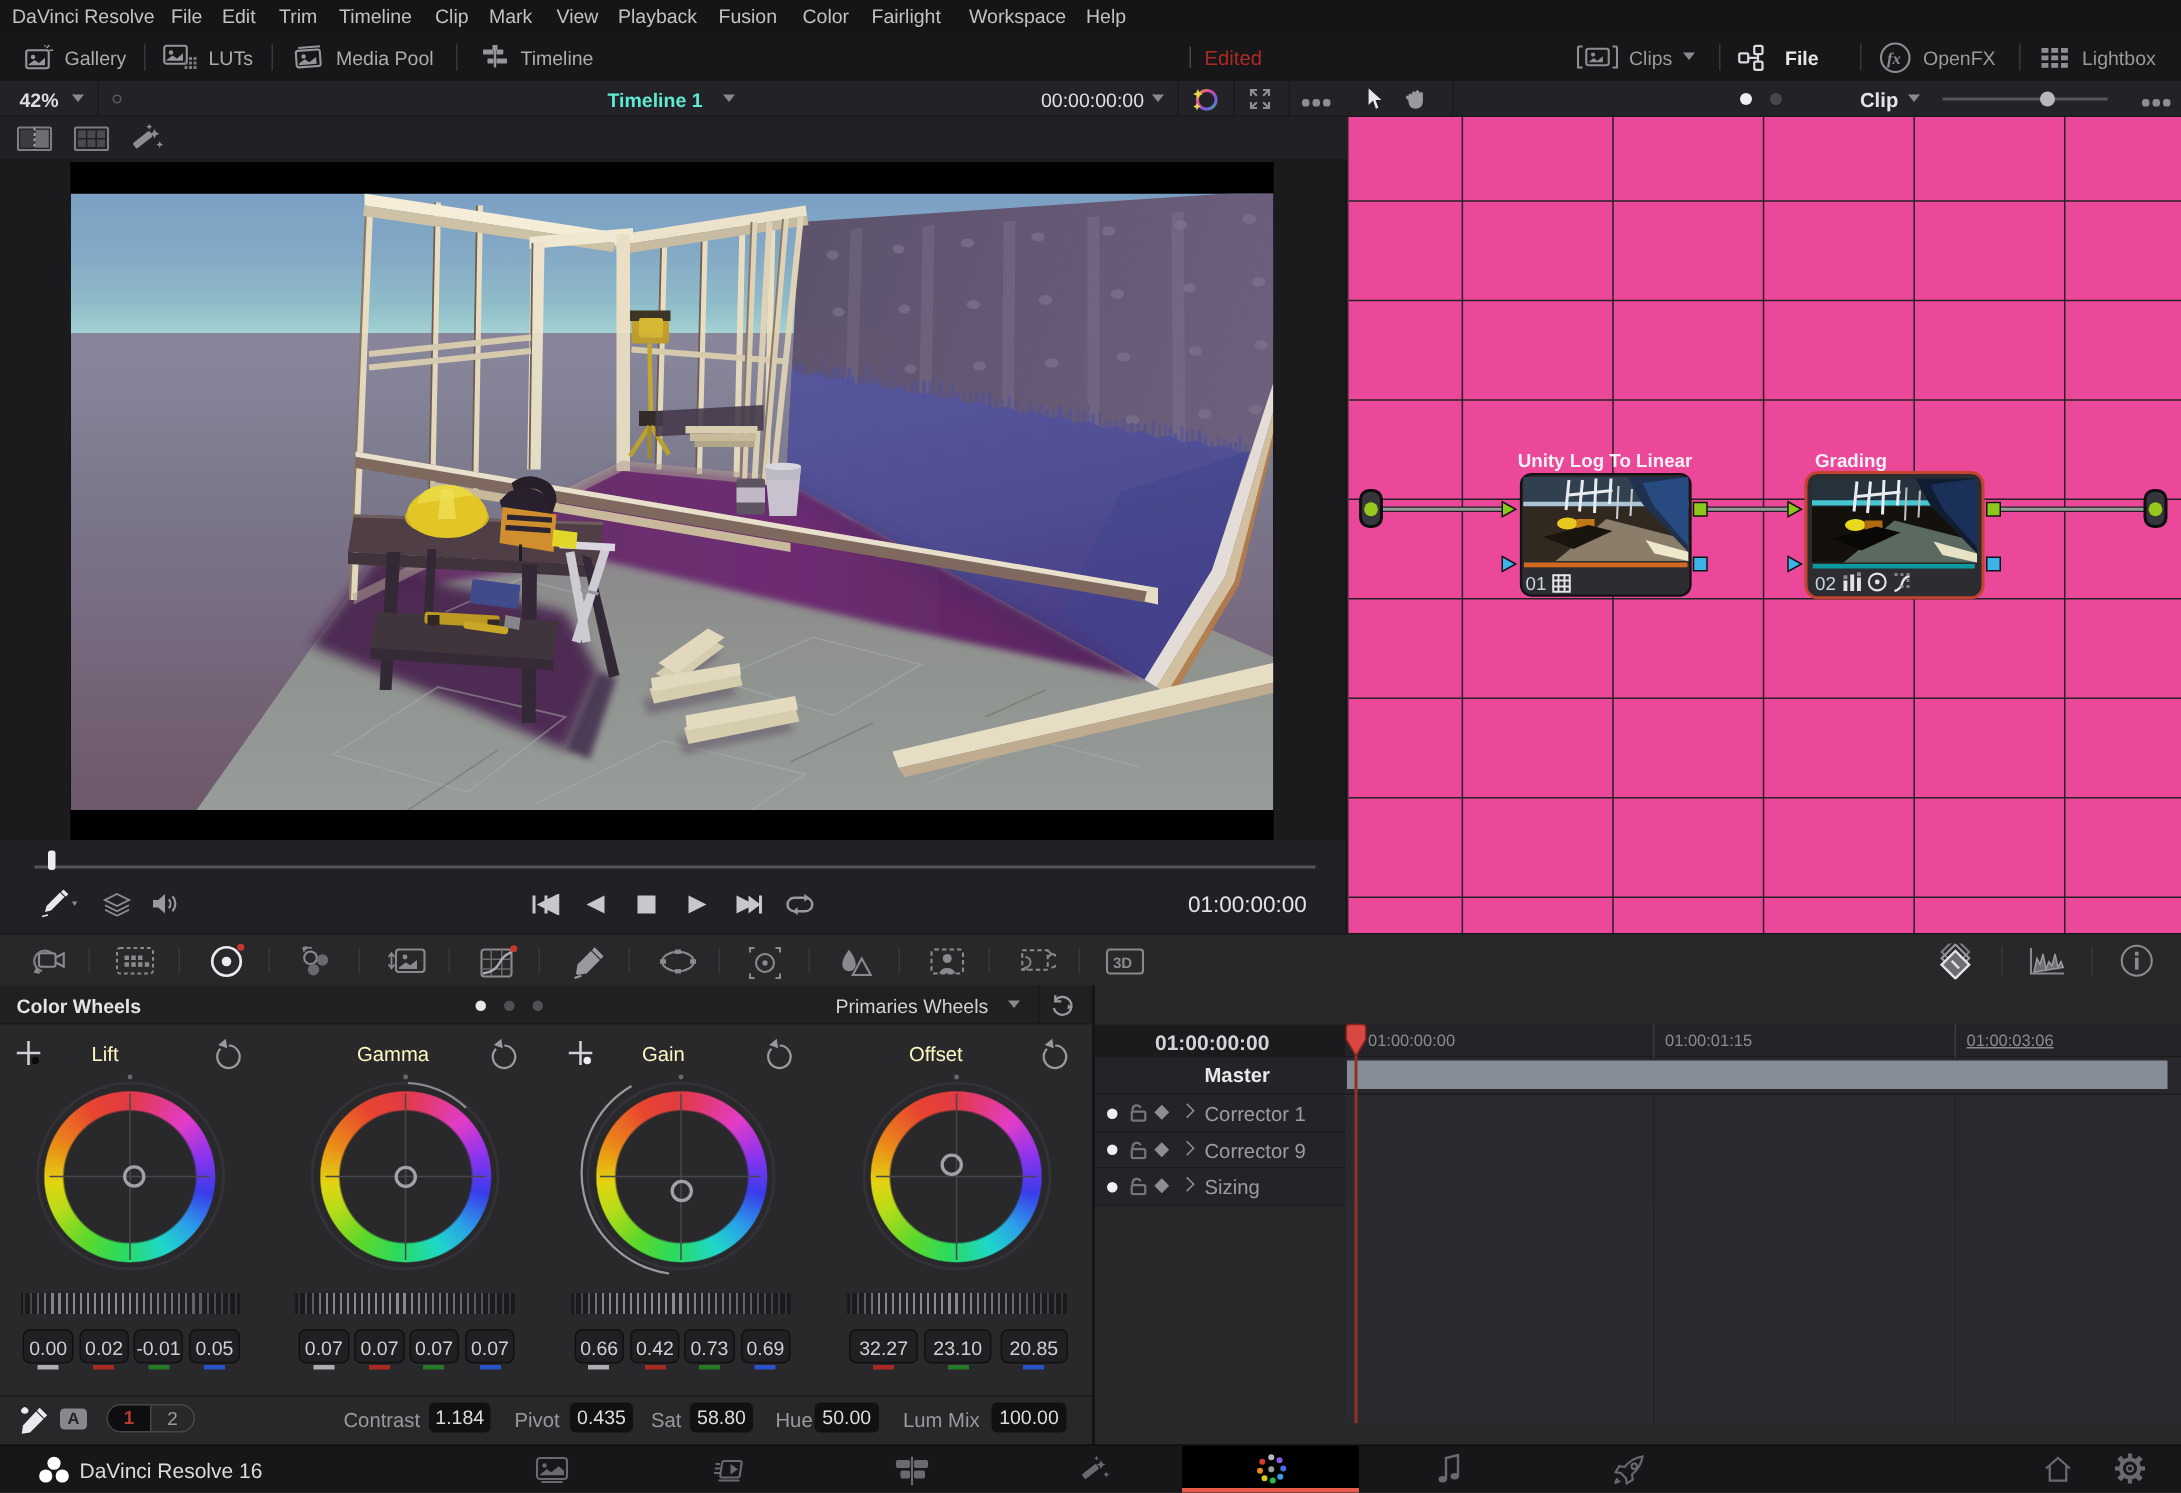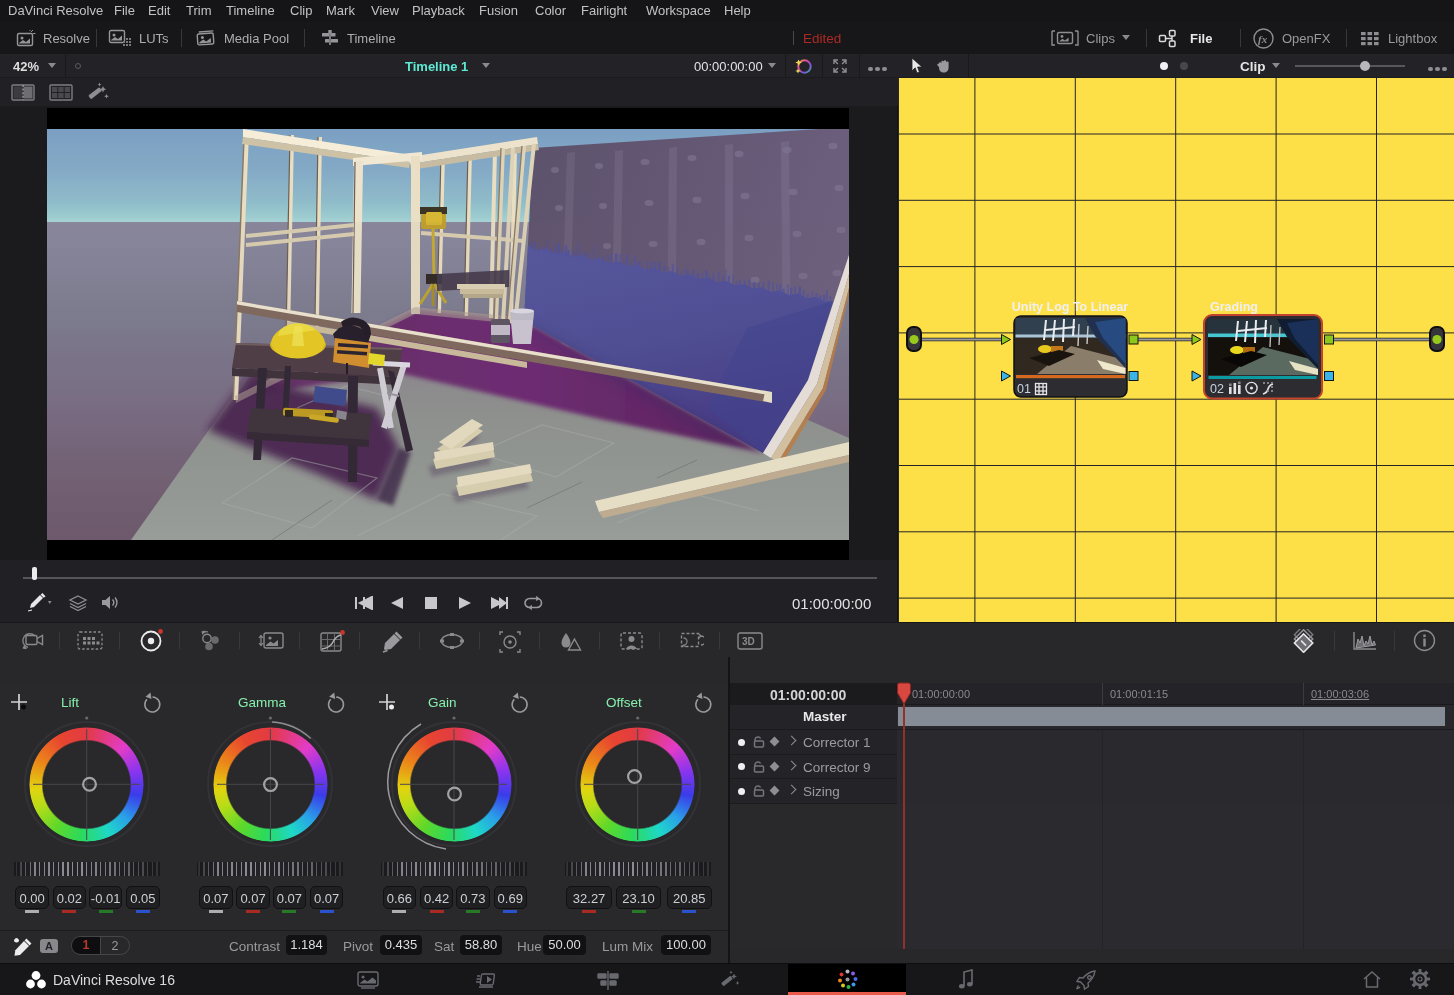--- a/index.html
+++ b/index.html
@@ -16,36 +16,36 @@
 #row2 { left:0; top:22px; width:1454px; height:32px; background:#17171a; }
 .tbtn { position:absolute; top:0; height:32px; display:flex; align-items:center; gap:7px; color:#adadaf; font-size:13px; }
 
 #vhdr { left:0; top:54px; width:898px; height:24px; background:#232327; border-bottom:1px solid #1b1b1e; }
 #nhdr { left:898px; top:54px; width:556px; height:24px; background:#232327; border-bottom:1px solid #1b1b1e; }
 #vtools { left:0; top:78px; width:898px; height:28px; background:#212125; }
 
 #viewer { left:0; top:106px; width:898px; height:516px; background:#1b1b1d; border-right:1px solid #131316; }
 #videobox { position:absolute; left:47px; top:2px; width:802px; height:452px; background:#000; }
 
-#nodes { left:899px; top:78px; width:555px; height:544px; background:#fde047; }
+#nodes { left:899px; top:78px; width:555px; height:544px; background:#ec4899; }
 
 #ctools { left:0; top:622px; width:1454px; height:35px; background:#28282b; border-top:1px solid #19191c; }
 
 #cwhdr { left:0; top:657px; width:728px; height:26px; background:#202023; border-bottom:1px solid #19191c; }
 #kfhdr { left:730px; top:657px; width:724px; height:26px; background:#202023; border-bottom:1px solid #19191c; }
 
 #wheels { left:0; top:683px; width:728px; height:247px; background:#29292c; }
 
 #adjrow { left:0; top:930px; width:728px; height:33px; background:#28282b; border-top:1px solid #1c1c1f; }
 
 #kfpanel { left:730px; top:683px; width:724px; height:280px; background:#29292c; }
 #vdiv { left:728px; top:657px; width:2px; height:306px; background:#141417; }
 
 #statusbar { left:0; top:963px; width:1454px; height:32px; background:#17171a; border-top:1px solid #0e0e10; }
-.wlabel { position:absolute; top:12px; font-size:13.5px; color:#86efac; }
+.wlabel { position:absolute; top:12px; font-size:13.5px; color:#fef9c3; }
 .housing { position:absolute; top:38.3px; width:126px; height:126px; border-radius:50%; border:2px solid #323237; }
 .ring { position:absolute; top:43.8px; width:115px; height:115px; border-radius:50%;
   background:conic-gradient(from 0deg, #e23a44, #e23cc8 45deg, #8a34ee 75deg, #3a3cea 102deg, #2aa0e8 130deg, #1ed8c8 155deg, #2ada5e 185deg, #5ed82a 215deg, #b8dc18 245deg, #e2d410 265deg, #eb8818 295deg, #e84530 330deg, #e23a44 360deg);
   -webkit-mask:radial-gradient(circle closest-side, transparent 43.5px, #000 45px 56.5px, transparent 57.5px);
   mask:radial-gradient(circle closest-side, transparent 43.5px, #000 45px 56.5px, transparent 57.5px); }
 .ticks { position:absolute; top:179px; width:146px; height:14px; background-color:#17171a;
   background-image:linear-gradient(90deg, rgba(23,23,26,0.85), rgba(23,23,26,0.1) 14%, rgba(23,23,26,0) 45%, rgba(23,23,26,0.35) 78%, rgba(23,23,26,0.8)), repeating-linear-gradient(90deg, #232327 0 1.5px, #8e8e94 1.5px 2.9px, #232327 2.9px 4.7px); }
 .nbox { position:absolute; top:203px; width:33.5px; height:23px; line-height:23px; background:#202023; border:1px solid #111114; border-radius:5px; color:#ccd0d4; font-size:13px; text-align:center; }
 .nbox.wide { width:45.4px; }
 .ul { position:absolute; top:227px; width:14px; height:2.5px; }
@@ -79,21 +79,21 @@
     <span style="left:724px">Help</span>
   </div>
   <div id="row2" class="abs">
     <div class="tbtn" style="left:14px">
         <svg width="22" height="17" viewBox="0 0 22 17">
           <rect x="3.5" y="3.5" width="15" height="12" rx="1.5" fill="none" stroke="#96969a" stroke-width="1.4"></rect>
           <circle cx="8" cy="8" r="1.5" fill="#96969a"></circle>
           <path d="M5 13 l4-3 3 2 4-3.5v5H5z" fill="#96969a"></path>
           <path d="M17 2 l2-2 M19 3.5 h2.5 M16 1 v-1" stroke="#96969a" stroke-width="1"></path>
         </svg>
-        <span>Resolve</span>
+        <span>Gallery</span>
       </div>
     <div class="sep" style="left:96px; top:7px; height:18px;"></div>
     <div class="tbtn" style="left:108px">
         <svg width="24" height="18" viewBox="0 0 24 18">
           <rect x="1.5" y="1.5" width="15" height="12" rx="1.5" fill="none" stroke="#96969a" stroke-width="1.4"></rect>
           <circle cx="6" cy="6" r="1.5" fill="#96969a"></circle>
           <path d="M3 11 l4-3 3 2 4-3.5v5H3z" fill="#96969a"></path>
           <g fill="#7a7a7e">
             <rect x="18" y="9" width="2" height="2"></rect>
             <rect x="21" y="9" width="2" height="2"></rect>
@@ -887,20 +887,34 @@
     <div class="sep" style="left:1334px; top:8px; height:20px;"></div>
     <svg class="abs" style="left:1352px; top:8px" width="26" height="20" viewBox="0 0 26 20">
         <path d="M2 1 v17 h22" fill="none" stroke="#8a8a8e" stroke-width="1.4"></path>
         <path d="M4 17 l2 -9 2 4 2 -7 2 10 2 -5 2 3 2 -8 2 9 2 -4 1.5 4z" fill="#6e6e72" stroke="#9a9a9e" stroke-width="1"></path>
       </svg>
     <div class="sep" style="left:1394px; top:8px; height:20px;"></div>
     <svg class="abs" style="left:1413px; top:6px" width="23" height="23" viewBox="0 0 23 23">
         <circle cx="11.5" cy="11.5" r="10" fill="none" stroke="#8a8a8e" stroke-width="1.4"></circle>
         <rect x="10.3" y="9.5" width="2.4" height="8" fill="#8a8a8e"></rect>
         <rect x="10.3" y="5.5" width="2.4" height="2.6" fill="#8a8a8e"></rect>
+      </svg>
+  </div>
+  <div id="cwhdr" class="abs">
+    <span class="abs" style="left:11px; top:6px; font-size:13px; font-weight:bold; color:#e4e4e6;">Color Wheels</span>
+    <div class="abs" style="left:317px; top:10px; width:7px; height:7px; border-radius:50%; background:#e8e8ea;"></div>
+    <div class="abs" style="left:336px; top:10px; width:7px; height:7px; border-radius:50%; background:#505054;"></div>
+    <div class="abs" style="left:355px; top:10px; width:7px; height:7px; border-radius:50%; background:#505054;"></div>
+    <span class="abs" style="left:557px; top:6px; font-size:13px; color:#d2d2d4;">Primaries Wheels</span>
+    <span class="caret abs" style="left:672px; top:10px;"></span>
+    <div class="abs" style="left:692px; top:0; width:1px; height:26px; background:#19191c;"></div>
+    <svg class="abs" style="left:700px; top:5px" width="17" height="17" viewBox="0 0 17 17">
+        <path d="M3.5 5 a6 6 0 1 1 -1 5" fill="none" stroke="#9a9a9e" stroke-width="1.5"></path>
+        <path d="M3.5 1.5 v4 h4" fill="none" stroke="#9a9a9e" stroke-width="1.5"></path>
+        <path d="M12 7.5 l3 2 -3.4 1.4z" fill="#9a9a9e"></path>
       </svg>
   </div>
   <div id="wheels" class="abs">
     <span class="wlabel" style="left:61px;">Lift</span>
     <span class="wlabel" style="left:238px;">Gamma</span>
     <span class="wlabel" style="left:428px;">Gain</span>
     <span class="wlabel" style="left:606px;">Offset</span>
     <svg class="abs xh" style="left:11px; top:11px;" width="16" height="16" viewBox="0 0 16 16">
         <path d="M8 0 v16 M0 8 h16" stroke="#d2d2d6" stroke-width="1.7"></path>
         <circle cx="12.5" cy="13" r="2.5" fill="#0a0a0c"></circle>

